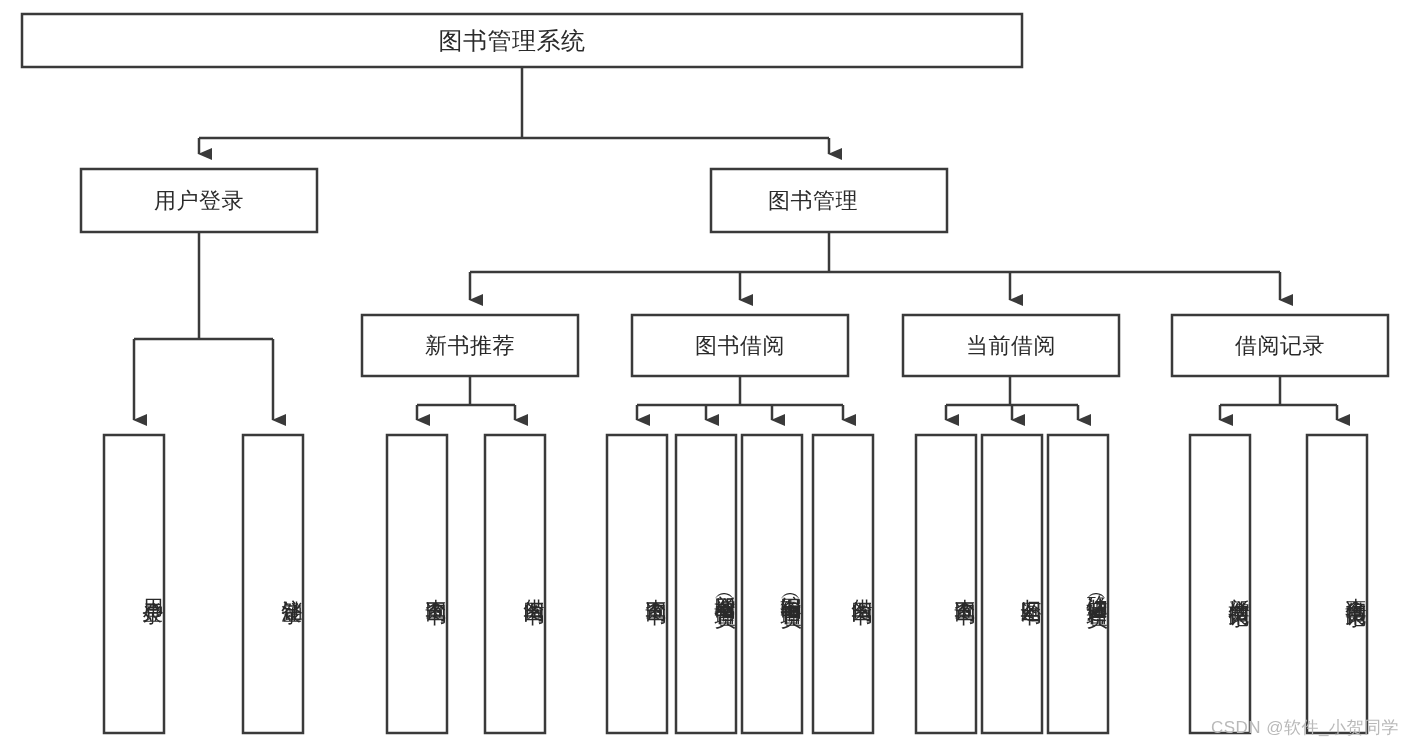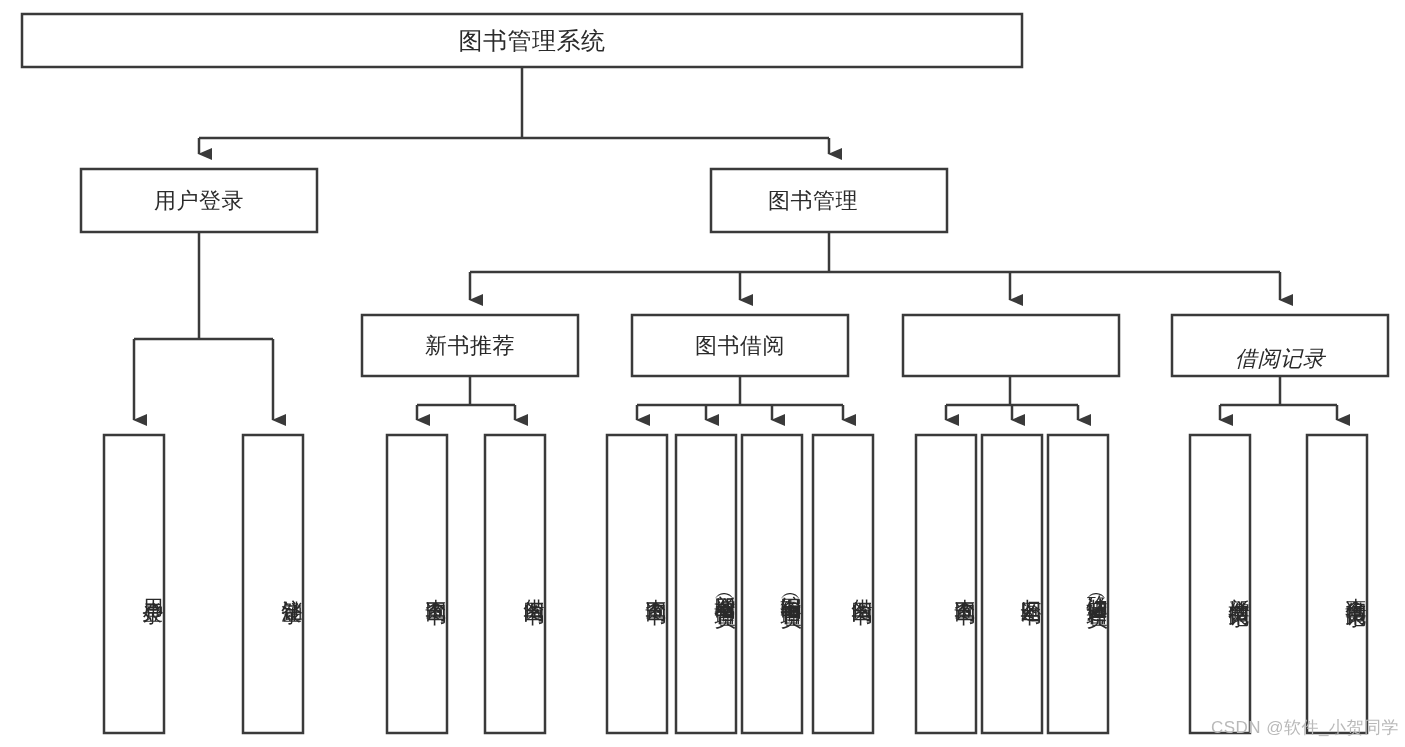--- a/index.html
+++ b/index.html
@@ -149,28 +149,29 @@
     <path class="conn" marker-end="url(#arrow)" d="M 946 405 L 946 420"></path>
     <path class="conn" marker-end="url(#arrow)" d="M 1012 405 L 1012 420"></path>
     <path class="conn" marker-end="url(#arrow)" d="M 1078 405 L 1078 420"></path>
 
     <path class="conn" d="M 1280 376 L 1280 405"></path>
     <path class="conn" d="M 1220 405 L 1337 405"></path>
     <path class="conn" marker-end="url(#arrow)" d="M 1220 405 L 1220 420"></path>
     <path class="conn" marker-end="url(#arrow)" d="M 1337 405 L 1337 420"></path>
   </svg>
 
-  <div class="node-label" style="left:32px; top:14px; width:1000px; height:53px; font-size:24px;">图书管理系统</div>
+  <div class="node-label" style="left:12px; top:14px; width:1000px; height:53px; font-size:24px;">图书管理系统</div>
 
   <div class="node-label" style="left:81px; top:169px; width:236px; height:63px;">用户登录</div>
   <div class="node-label" style="left:711px; top:169px; width:204px; height:63px;">图书管理</div>
 
   <div class="node-label" style="left:362px; top:315px; width:216px; height:61px;">新书推荐</div>
   <div class="node-label" style="left:632px; top:315px; width:216px; height:61px;">图书借阅</div>
-  <div class="node-label" style="left:1172px; top:328px; width:216px; height:61px;font-style:italic;">借阅记录</div>
+  <div class="node-label" style="left:903px; top:315px; width:216px; height:61px;">当前借阅</div>
+  <div class="node-label" style="left:1172px; top:315px; width:216px; height:61px;">借阅记录</div>
 
   <div class="node-label vertical" style="left:104px; top:498px; width:60px; height:172px;">用户登录</div>
   <div class="node-label vertical" style="left:243px; top:498px; width:60px; height:172px;">注销登录</div>
   <div class="node-label vertical" style="left:387px; top:498px; width:60px; height:172px;">查询图书</div>
   <div class="node-label vertical" style="left:485px; top:498px; width:60px; height:172px;">借阅图书</div>
   <div class="node-label vertical" style="left:607px; top:498px; width:60px; height:172px;">查询图书</div>
   <div class="node-label vertical tall" style="left:676px; top:442px; width:60px; height:288px;">新增图书（管理员）</div>
   <div class="node-label vertical tall" style="left:742px; top:442px; width:60px; height:288px;">编辑图书（管理员）</div>
   <div class="node-label vertical" style="left:813px; top:498px; width:60px; height:172px;">借阅图书</div>
   <div class="node-label vertical" style="left:916px; top:498px; width:60px; height:172px;">查询图书</div>

